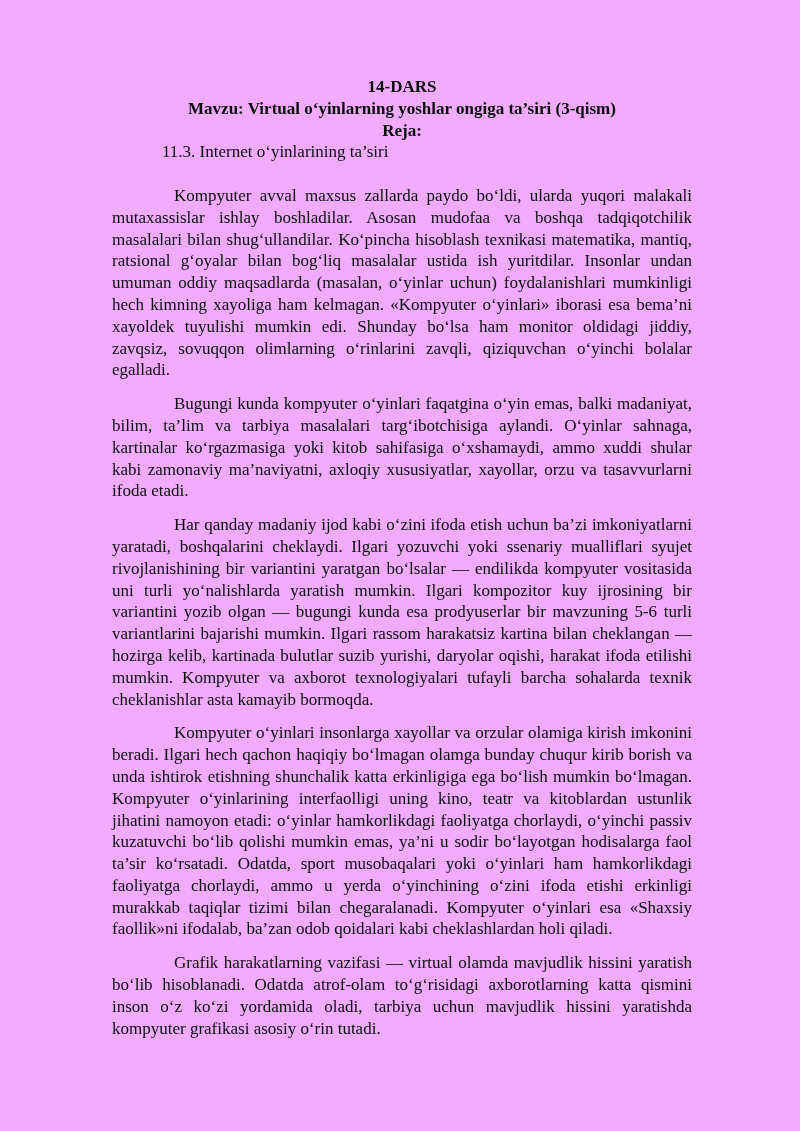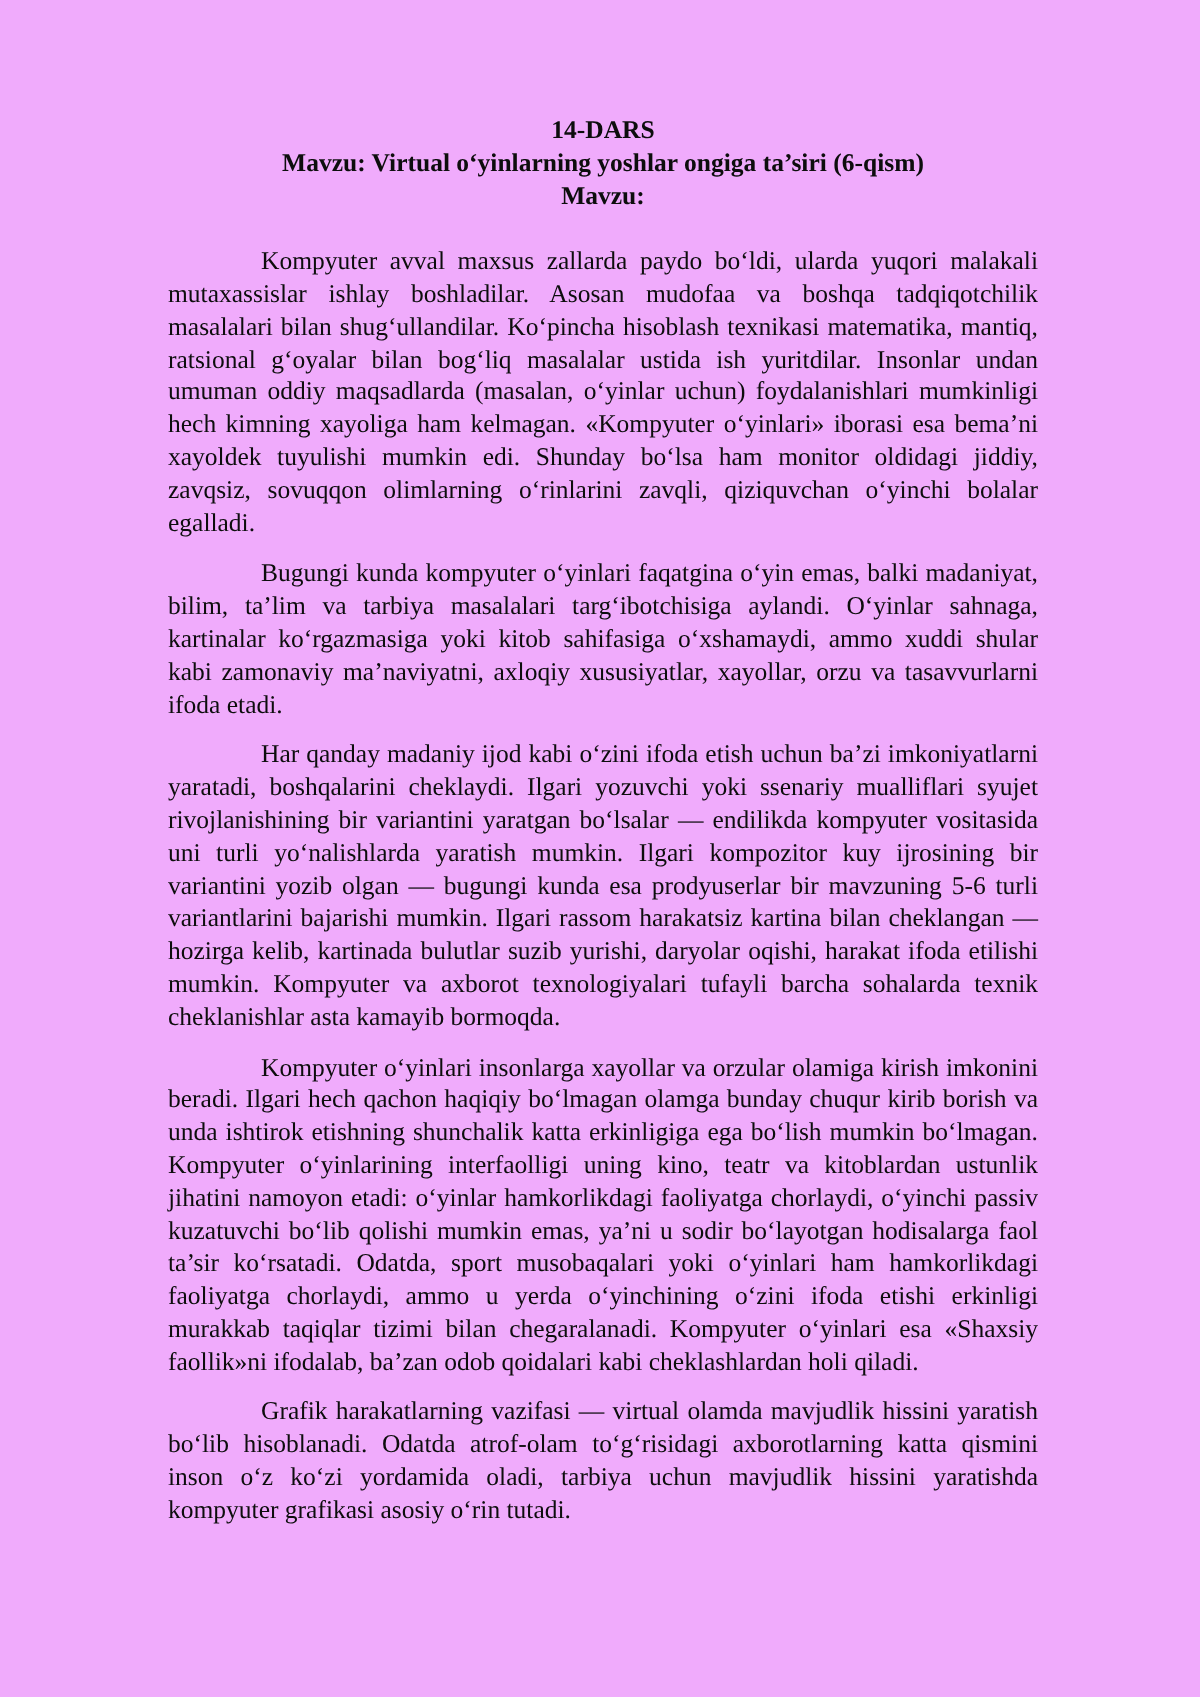--- a/index.html
+++ b/index.html
@@ -43,25 +43,26 @@
     text-align-last: justify;
   }
 </style>
 </head>
 <body>
 
 <div class="page">
 
   <div class="doc-header">
     <div>14-DARS</div>
-    <div>Mavzu: Virtual oʻyinlarning yoshlar ongiga ta’siri (6-qism)</div>
-    <div>Mavzu:</div>
+    <div>Mavzu: Virtual oʻyinlarning yoshlar ongiga ta’siri (3-qism)</div>
+    <div>Reja:</div>
   </div>
 
   <div class="plan">
+    <div>11.3. Internet oʻyinlarining ta’siri</div>
   </div>
 
   <div class="body-text">
     <p>Kompyuter avval maxsus zallarda paydo boʻldi, ularda yuqori malakali mutaxassislar ishlay boshladilar. Asosan mudofaa va boshqa tadqiqotchilik masalalari bilan shugʻullandilar. Koʻpincha hisoblash texnikasi matematika, mantiq, ratsional gʻoyalar bilan bogʻliq masalalar ustida ish yuritdilar. Insonlar undan umuman oddiy maqsadlarda (masalan, oʻyinlar uchun) foydalanishlari mumkinligi hech kimning xayoliga ham kelmagan. «Kompyuter oʻyinlari» iborasi esa bema’ni xayoldek tuyulishi mumkin edi. Shunday boʻlsa ham monitor oldidagi jiddiy, zavqsiz, sovuqqon olimlarning oʻrinlarini zavqli, qiziquvchan oʻyinchi bolalar egalladi.</p>
     <p>Bugungi kunda kompyuter oʻyinlari faqatgina oʻyin emas, balki madaniyat, bilim, ta’lim va tarbiya masalalari targʻibotchisiga aylandi. Oʻyinlar sahnaga, kartinalar koʻrgazmasiga yoki kitob sahifasiga oʻxshamaydi, ammo xuddi shular kabi zamonaviy ma’naviyatni, axloqiy xususiyatlar, xayollar, orzu va tasavvurlarni ifoda etadi.</p>
     <p>Har qanday madaniy ijod kabi oʻzini ifoda etish uchun ba’zi imkoniyatlarni yaratadi, boshqalarini cheklaydi. Ilgari yozuvchi yoki ssenariy mualliflari syujet rivojlanishining bir variantini yaratgan boʻlsalar — endilikda kompyuter vositasida uni turli yoʻnalishlarda yaratish mumkin. Ilgari kompozitor kuy ijrosining bir variantini yozib olgan — bugungi kunda esa prodyuserlar bir mavzuning 5-6 turli variantlarini bajarishi mumkin. Ilgari rassom harakatsiz kartina bilan cheklangan — hozirga kelib, kartinada bulutlar suzib yurishi, daryolar oqishi, harakat ifoda etilishi mumkin. Kompyuter va axborot texnologiyalari tufayli barcha sohalarda texnik cheklanishlar asta kamayib bormoqda.</p>
     <p>Kompyuter oʻyinlari insonlarga xayollar va orzular olamiga kirish imkonini beradi. Ilgari hech qachon haqiqiy boʻlmagan olamga bunday chuqur kirib borish va unda ishtirok etishning shunchalik katta erkinligiga ega boʻlish mumkin boʻlmagan. Kompyuter oʻyinlarining interfaolligi uning kino, teatr va kitoblardan ustunlik jihatini namoyon etadi: oʻyinlar hamkorlikdagi faoliyatga chorlaydi, oʻyinchi passiv kuzatuvchi boʻlib qolishi mumkin emas, ya’ni u sodir boʻlayotgan hodisalarga faol ta’sir koʻrsatadi. Odatda, sport musobaqalari yoki oʻyinlari ham hamkorlikdagi faoliyatga chorlaydi, ammo u yerda oʻyinchining oʻzini ifoda etishi erkinligi murakkab taqiqlar tizimi bilan chegaralanadi. Kompyuter oʻyinlari esa «Shaxsiy faollik»ni ifodalab, ba’zan odob qoidalari kabi cheklashlardan holi qiladi.</p>
     <p>Grafik harakatlarning vazifasi — virtual olamda mavjudlik hissini yaratish boʻlib hisoblanadi. Odatda atrof-olam toʻgʻrisidagi axborotlarning katta qismini inson oʻz koʻzi yordamida oladi, tarbiya uchun mavjudlik hissini yaratishda kompyuter grafikasi asosiy oʻrin tutadi.</p>
   </div>
 

